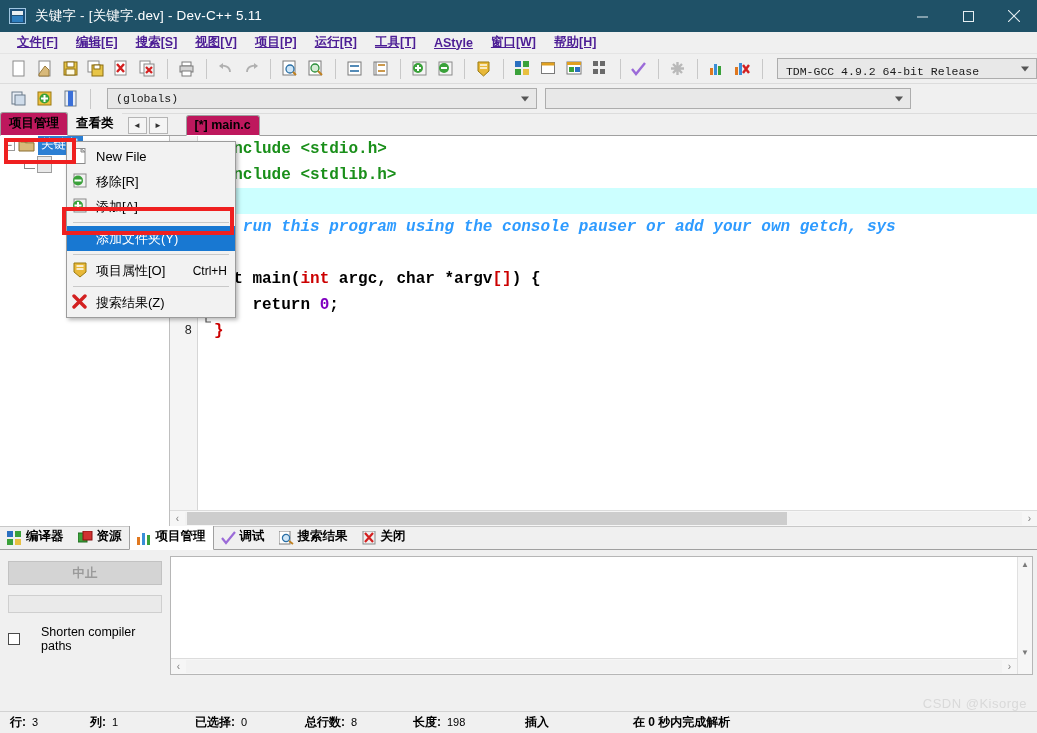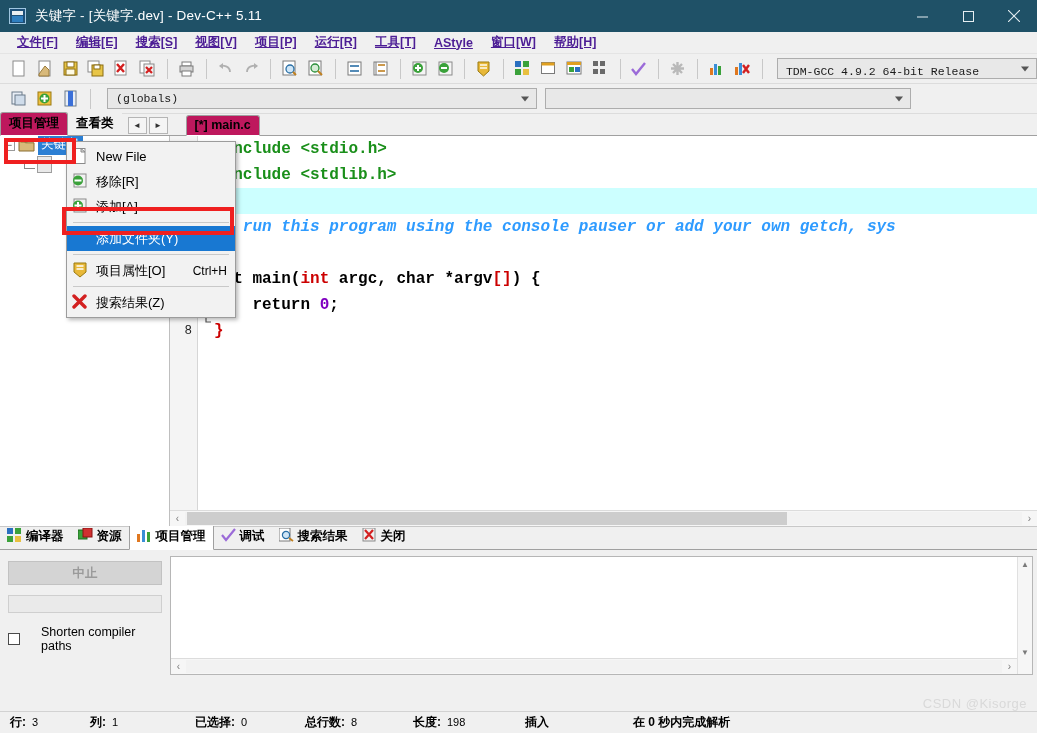--- a/index.html
+++ b/index.html
@@ -155,21 +155,21 @@
   }
   .hscroll .track{ flex:1; height:13px; background:#f2f2f2; position:relative; }
   .hscroll .thumb{ position:absolute;left:2px;top:0;height:13px;background:#cdcdcd; }
 
   
   #bottom-tabs{
     height:24px;background:#f0f0f0;display:flex;align-items:flex-end;
     border-bottom:1px solid #a0a0a0; border-top:1px solid #c8c8c8;
   }
   .btab{
-    display:flex;align-items:flex-start;gap:4px;font-size:12.5px;font-weight:bold;
+    display:flex;align-items:flex-end;gap:4px;font-size:12.5px;font-weight:bold;
     padding:6px 7px 4px 7px; color:#000;
   }
   .btab.active{
     background:#fff;border:1px solid #a0a0a0;border-bottom:1px solid #fff;
     margin-bottom:-1px;border-radius:3px 3px 0 0;
   }
   #bottom-body{ height:125px; display:flex; background:#f0f0f0; padding-top:6px; }
   #bottom-left{ width:170px; padding:5px 8px; }
   .btn-disabled{
     height:24px;background:#d4d4d4;border:1px solid #c2c2c2;color:#9a9a9a;

